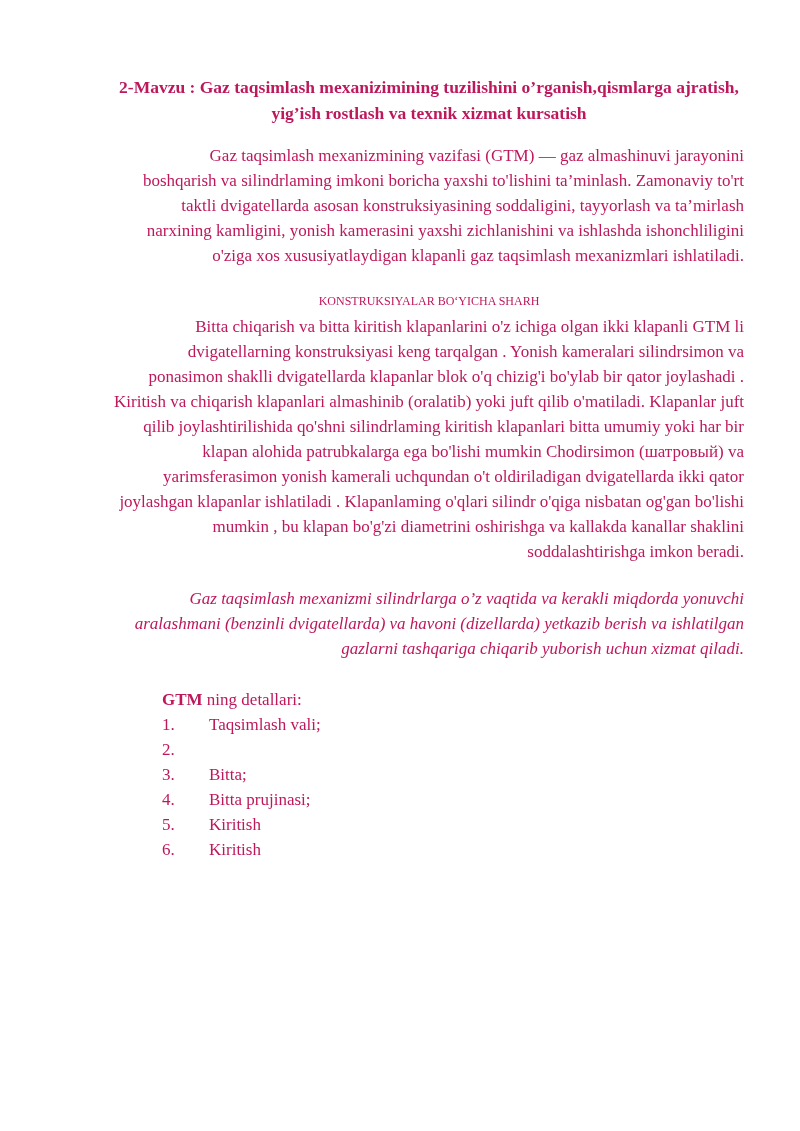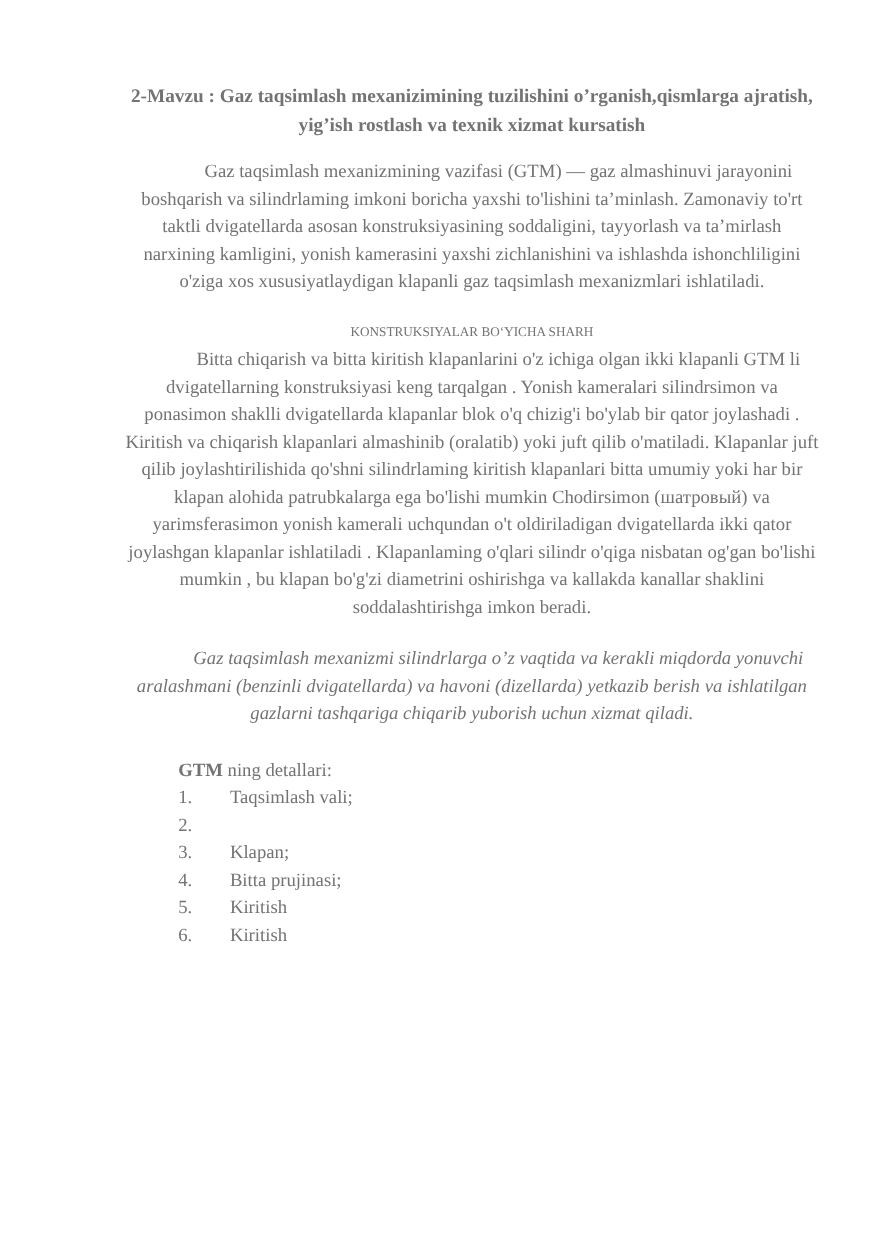--- a/index.html
+++ b/index.html
@@ -10,34 +10,34 @@
   .page {
     position: relative;
     width: 800px;
     height: 872px;
     box-sizing: border-box;
     background: #ffffff;
     padding: 74px 56px 0 114px;
     font-family: "Liberation Serif", "DejaVu Serif", serif;
     font-size: 17px;
     line-height: 25px;
-    color: #737373;
+    color: #be185d;
     overflow: hidden;
   }
   .doc-title {
     margin: 0 0 17px 0;
     font-size: 17.5px;
     font-weight: bold;
     line-height: 26px;
     text-align: center;
   }
   .para {
     margin: 0;
     text-indent: 48px;
-    text-align: center;
+    text-align: right;
   }
   .section-heading {
     margin: 21px 0 0 0;
     font-size: 12px;
     font-weight: normal;
     line-height: 25px;
     text-align: center;
   }
   .definition-para {
     margin-top: 22px;
@@ -87,21 +87,21 @@
   <div class="parts-list">
     <div class="parts-item">
       <span class="parts-number">1.</span>
       <span class="parts-text">Taqsimlash vali;</span>
     </div>
     <div class="parts-item">
       <span class="parts-number">2.</span>
     </div>
     <div class="parts-item">
       <span class="parts-number">3.</span>
-      <span class="parts-text">Klapan;</span>
+      <span class="parts-text">Bitta;</span>
     </div>
     <div class="parts-item">
       <span class="parts-number">4.</span>
       <span class="parts-text">Bitta prujinasi;</span>
     </div>
     <div class="parts-item">
       <span class="parts-number">5.</span>
       <span class="parts-text">Kiritish</span>
     </div>
     <div class="parts-item">

